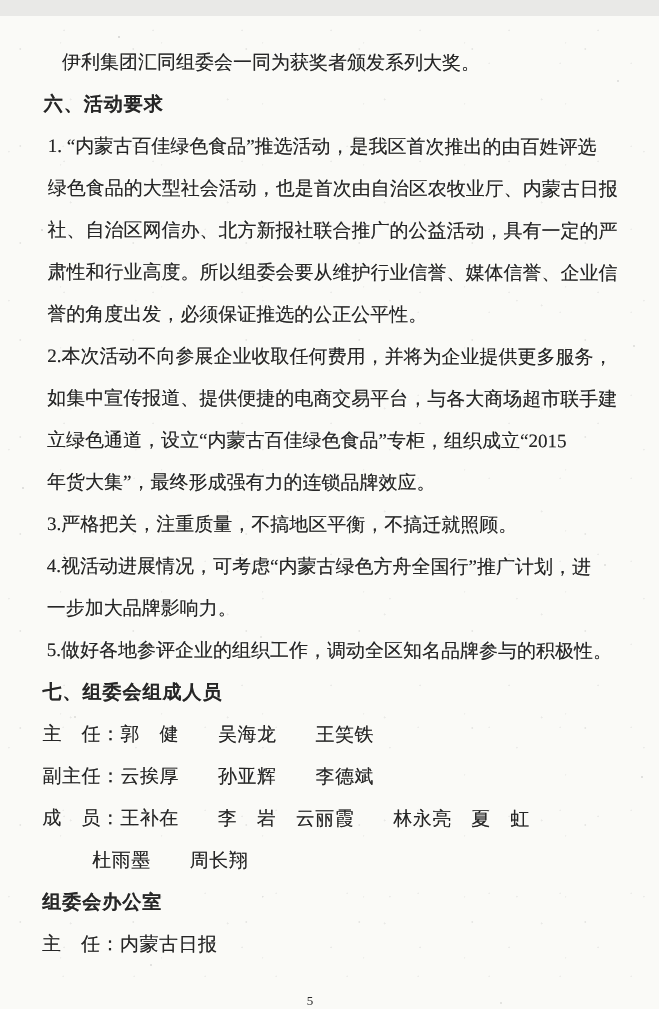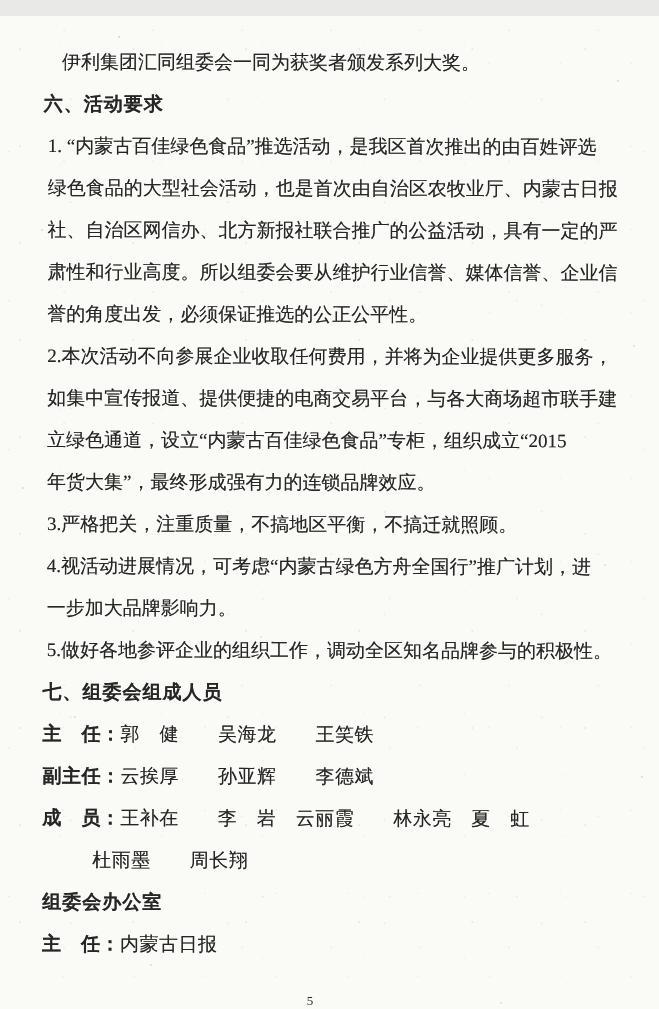--- a/index.html
+++ b/index.html
@@ -58,21 +58,21 @@
   .heading {
     font-family: "Liberation Sans", "DejaVu Sans", sans-serif;
     font-weight: 700;
     font-size: 19px;
     margin: 0 0 22px 0;
     letter-spacing: 1px;
   }
   .heading.extra-gap { margin-top: 8px; }
   .roster .label {
     font-family: "Liberation Sans", "DejaVu Sans", sans-serif;
-    font-weight: 700;
+    font-weight: 400;
     letter-spacing: 0.5px;
   }
   .roster .names { letter-spacing: 0.5px; text-align: center; }
   .roster.cont { padding-left: 50px; }
   .page-number {
     position: absolute;
     bottom: 16px;
     left: 0;
     width: 620px;
     text-align: center;

